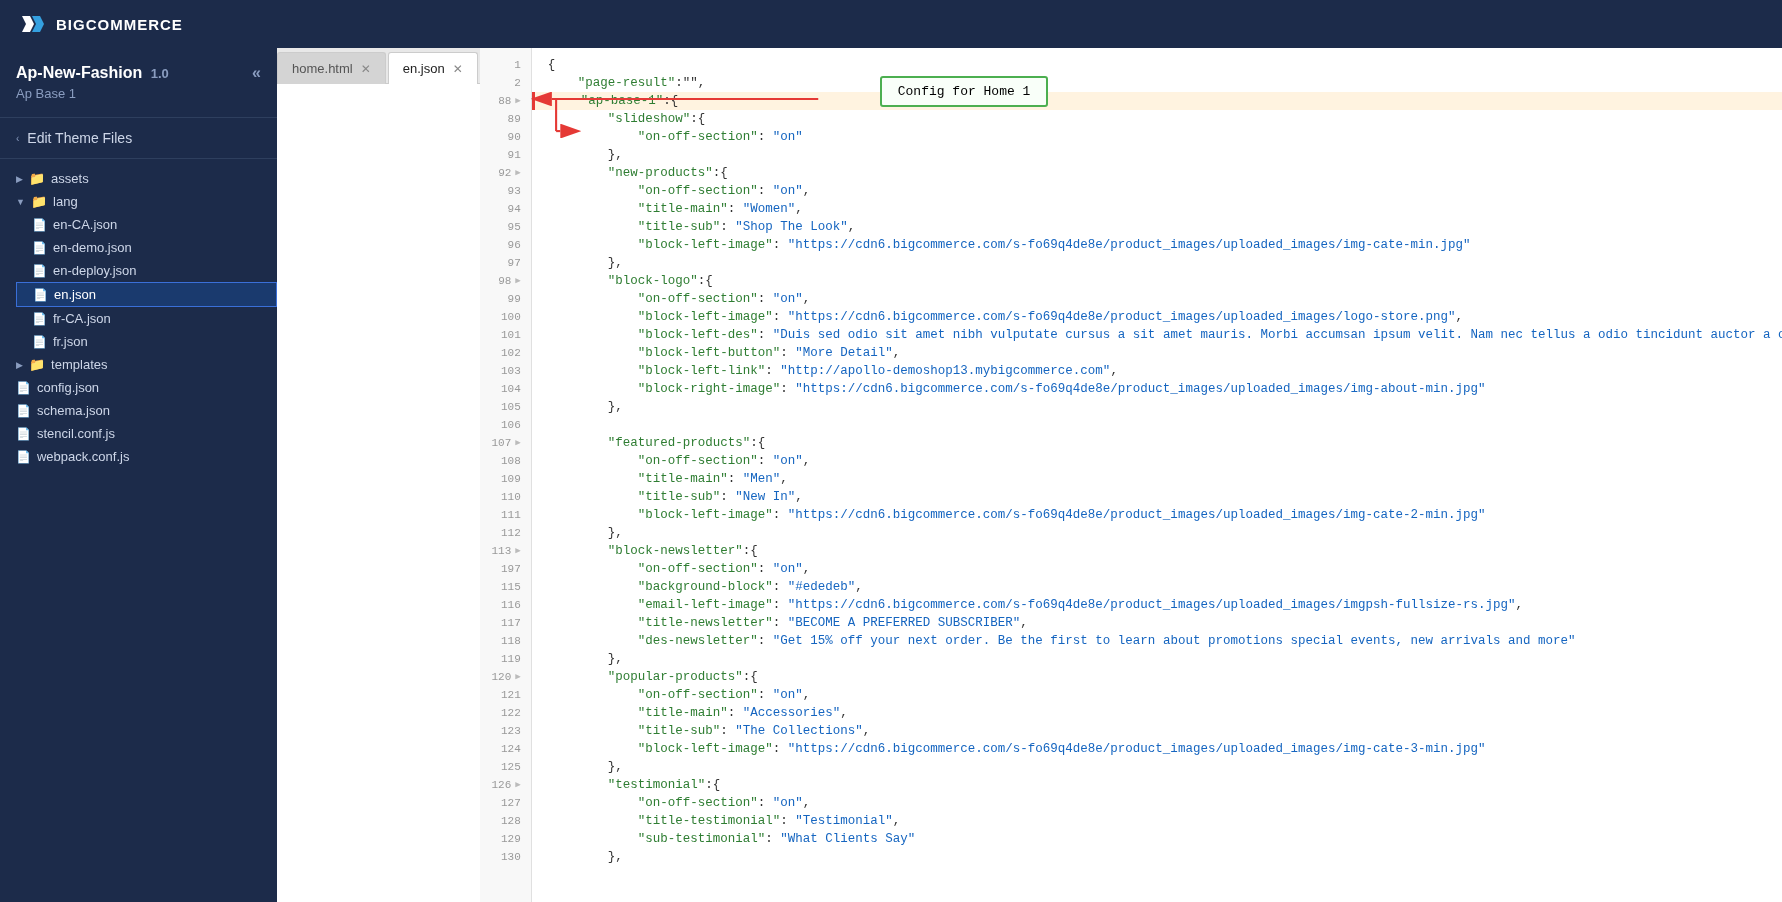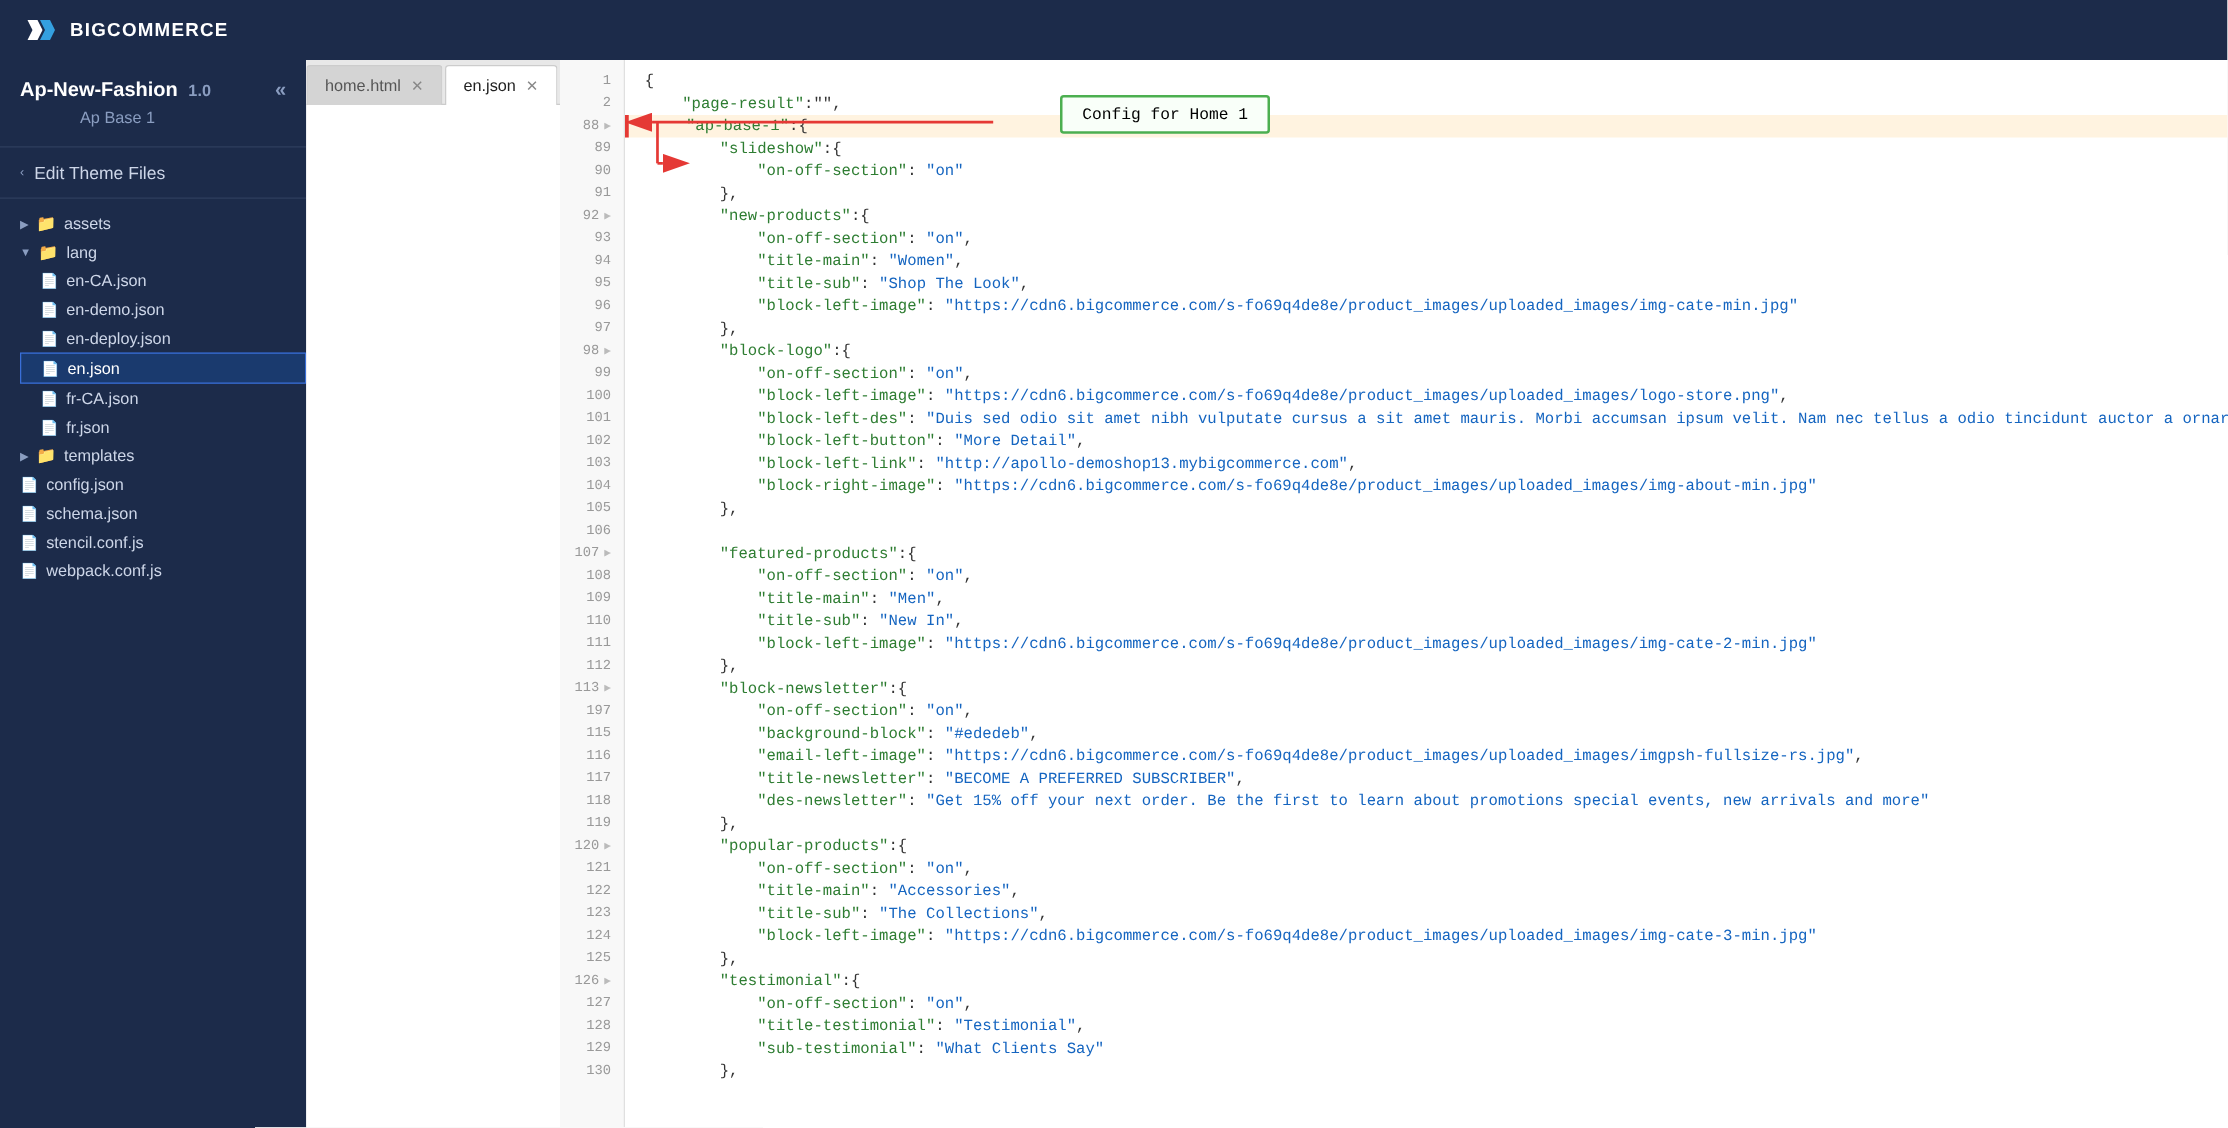--- a/index.html
+++ b/index.html
@@ -34,21 +34,21 @@
 
     
     .main-layout {
       display: flex;
       flex: 1;
       overflow: hidden;
     }
 
     
     .sidebar {
-      width: 245px;
+      width: 277px;
       background: #1c2b4a;
       color: #cdd6e8;
       display: flex;
       flex-direction: column;
       flex-shrink: 0;
       overflow-y: auto;
     }
     .sidebar-top {
       padding: 16px;
       border-bottom: 1px solid #2e3f5e;
@@ -58,21 +58,20 @@
       font-size: 16px;
       font-weight: 600;
       display: flex;
       align-items: center;
       justify-content: space-between;
     }
     .theme-base {
       color: #8a9dc0;
       font-size: 13px;
       margin-top: 4px;
-      margin-left: 48px;
     }
     .collapse-btn {
       color: #8a9dc0;
       cursor: pointer;
       font-size: 16px;
     }
 
     .edit-theme-section {
       padding: 12px 16px;
       border-bottom: 1px solid #2e3f5e;

